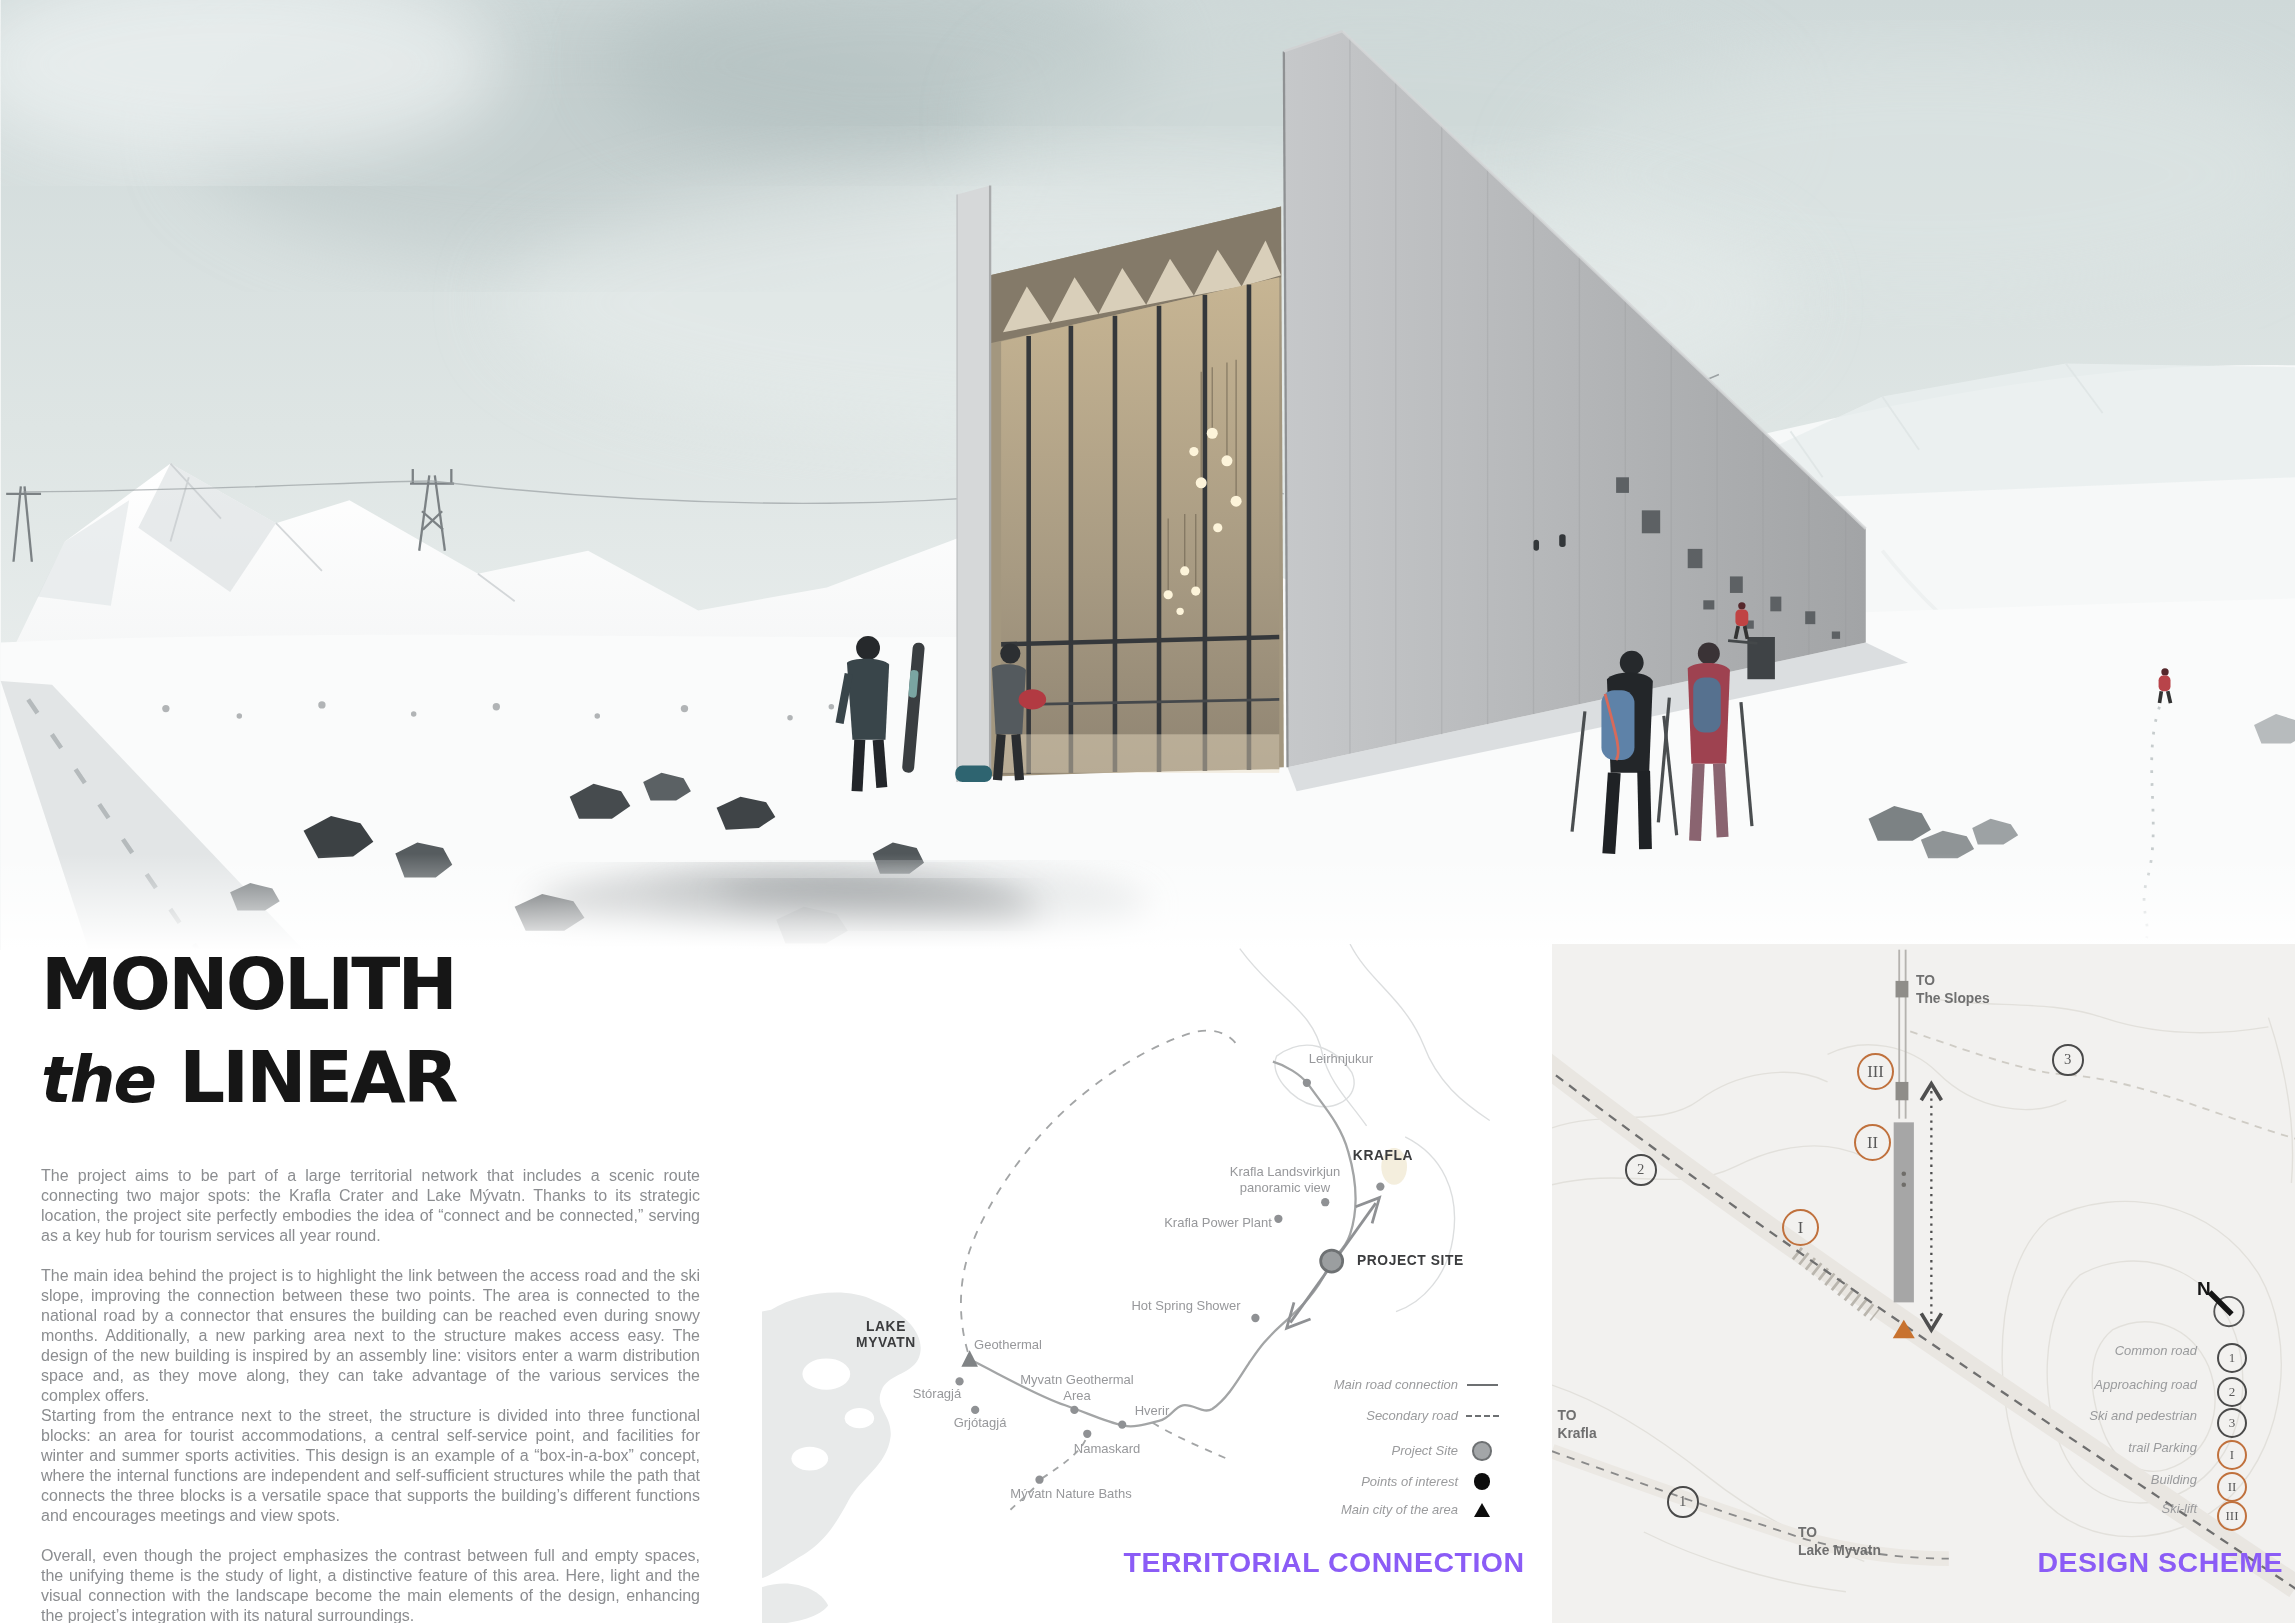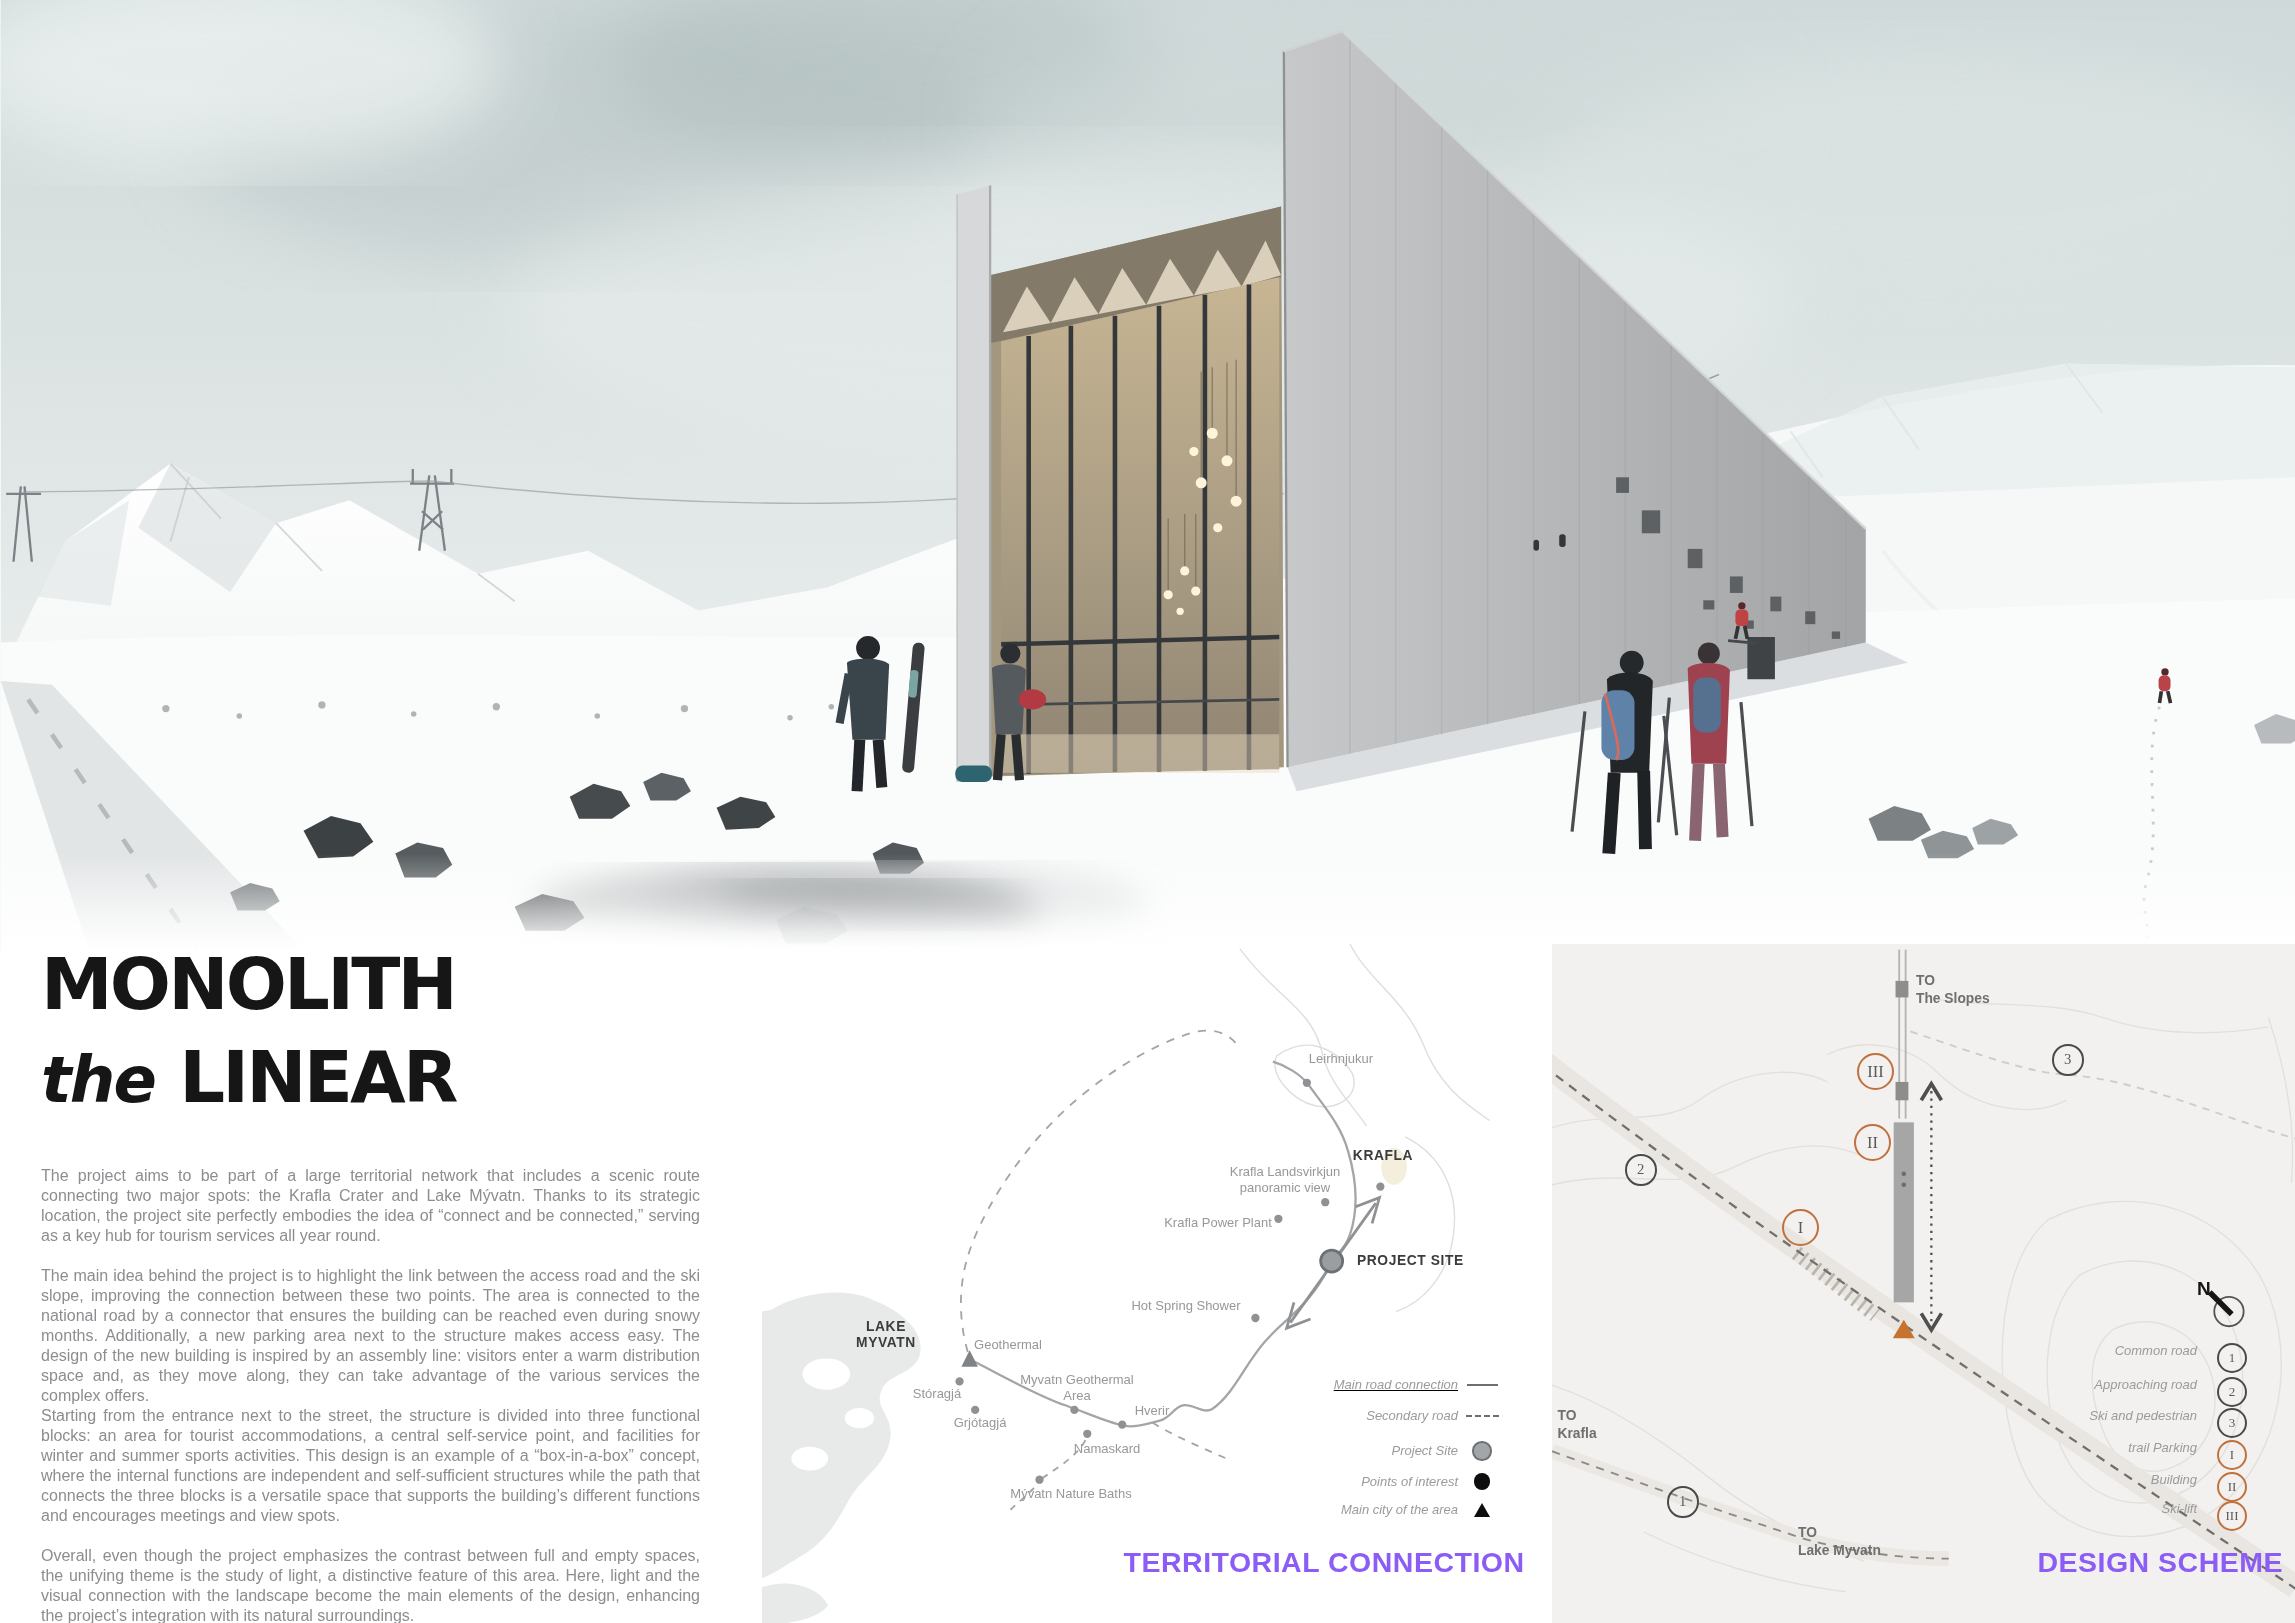--- a/index.html
+++ b/index.html
@@ -421,21 +421,21 @@
 MYVATN</div>
     <div class="mlabel" style="left:246px;top:393px;">Geothermal</div>
     <div class="mlabel" style="left:175px;top:442px;">Stóragjá</div>
     <div class="mlabel" style="left:218px;top:471px;">Grjótagjá</div>
     <div class="mlabel" style="left:315px;top:428px;">Myvatn Geothermal
 Area</div>
     <div class="mlabel" style="left:390px;top:459px;">Hverir</div>
     <div class="mlabel" style="left:345px;top:497px;">Namaskard</div>
     <div class="mlabel" style="left:309px;top:542px;">Mývatn Nature Baths</div>
 
-    <div class="tleg-row" style="top:433px;text-decoration:underline;">
+    <div class="tleg-row" style="top:433px;">
       <div class="tleg-label">Main road connection</div>
       <div class="tleg-sym">
           <span class="sym-solid"></span>
         </div>
     </div>
     <div class="tleg-row" style="top:464px;">
       <div class="tleg-label">Secondary road</div>
       <div class="tleg-sym">
           <span class="sym-dash"></span>
         </div>

